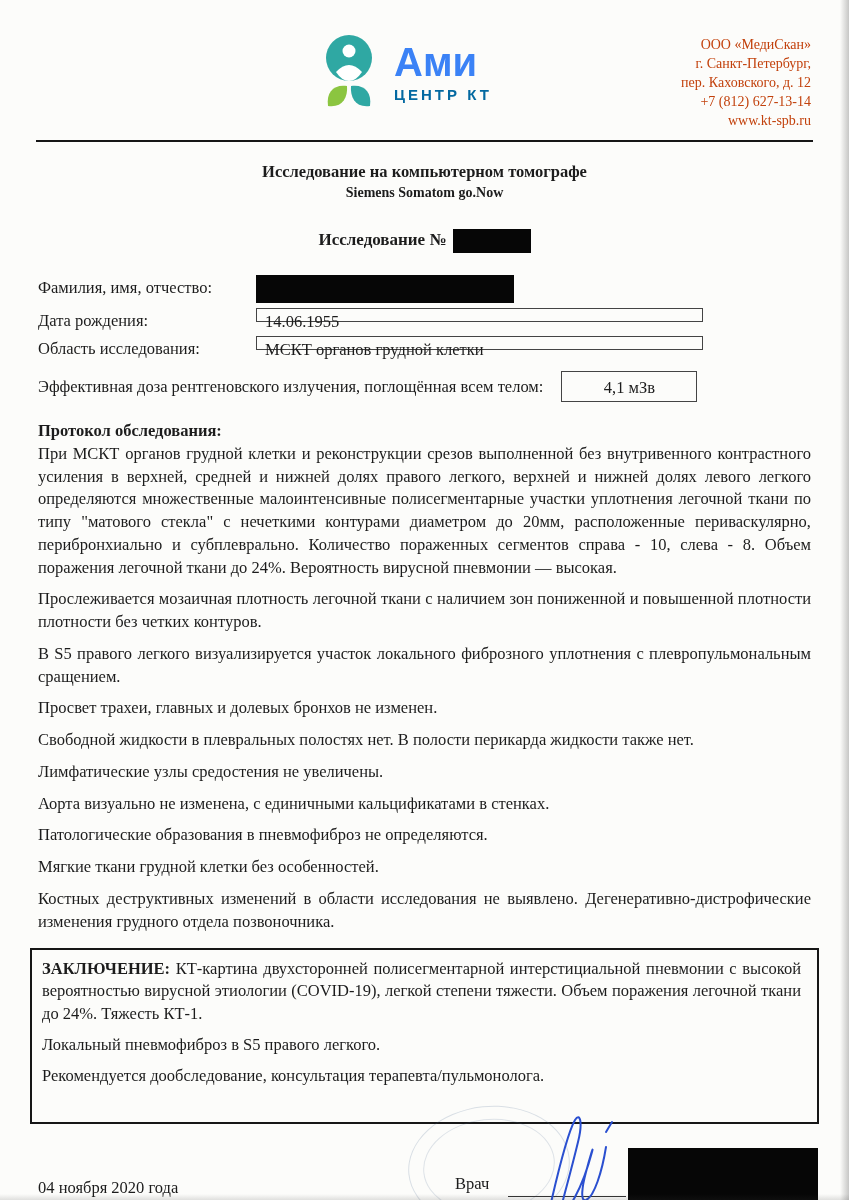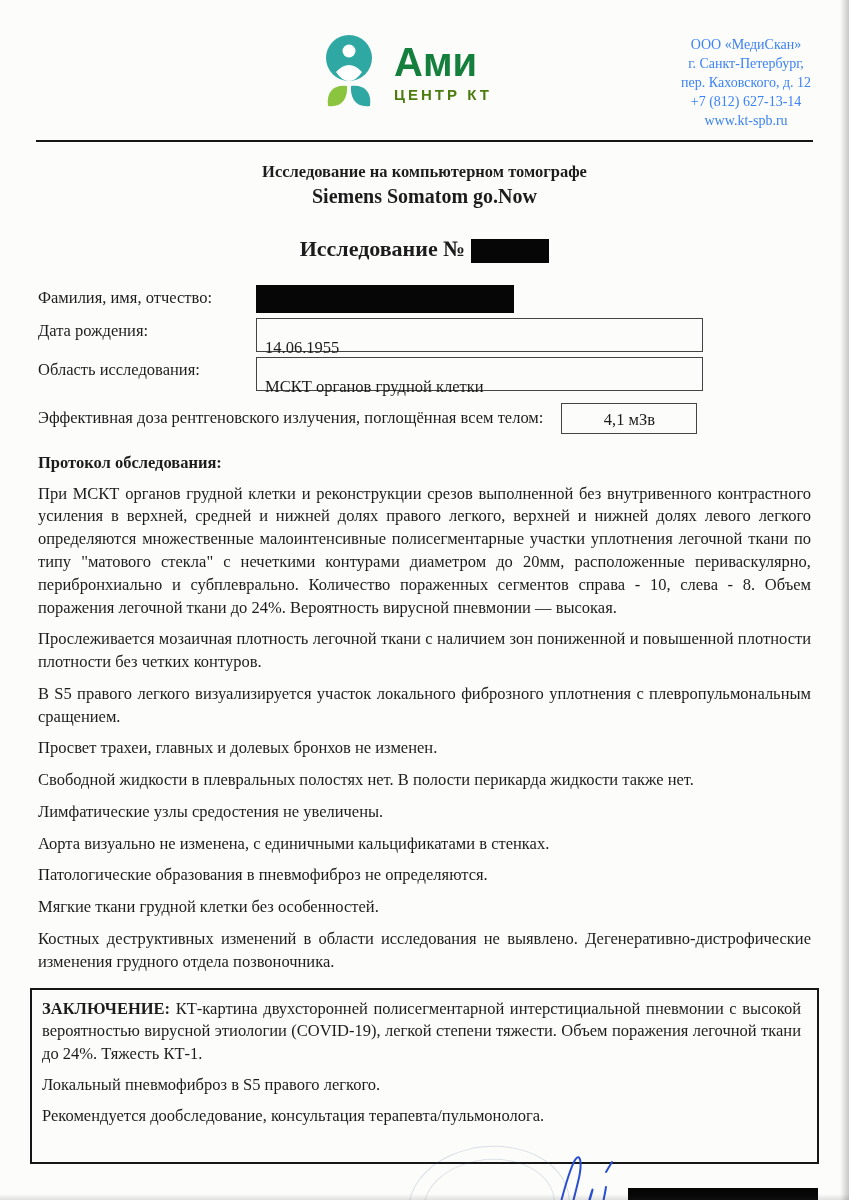--- a/index.html
+++ b/index.html
@@ -25,65 +25,65 @@
 
   
   .header{position:relative;height:140px;}
   .logo-wrap{
     position:absolute;left:318px;top:34px;
     display:flex;align-items:center;gap:14px;
   }
   .logo-mark{width:62px;height:76px;flex:0 0 auto;}
   .logo-text .brand{
     font-family:"Liberation Sans","DejaVu Sans",sans-serif;
-    font-size:40px;font-weight:bold;color:#15803d;line-height:1;
+    font-size:40px;font-weight:bold;color:#3b82f6;line-height:1;
   }
   .logo-text .brand-sub{
     font-family:"Liberation Sans","DejaVu Sans",sans-serif;
-    font-size:15px;font-weight:bold;color:#4d7c0f;
+    font-size:15px;font-weight:bold;color:#0369a1;
     letter-spacing:3px;margin-top:4px;
   }
   .contact{
     position:absolute;right:38px;top:36px;
-    text-align:center;color:#3b82f6;font-size:14px;line-height:1.35;
+    text-align:right;color:#c2410c;font-size:14px;line-height:1.35;
   }
   .divider{
     margin:0 36px;border-top:2.5px solid #161616;height:0;
   }
 
   
   .titles{text-align:center;margin-top:20px;}
   .titles .t1{font-weight:bold;font-size:16.5px;}
-  .titles .t2{font-weight:bold;font-size:20px;margin-top:3px;}
+  .titles .t2{font-weight:bold;font-size:14px;margin-top:3px;}
   .study-no{
-    text-align:center;margin-top:28px;font-weight:bold;font-size:22px;
+    text-align:center;margin-top:28px;font-weight:bold;font-size:17px;
   }
   .redact{background:#060606;display:inline-block;vertical-align:middle;}
   .redact.study{width:78px;height:24px;margin-left:6px;}
 
   
   .form{margin:22px 38px 0 38px;font-size:16.5px;}
   .form-row{display:flex;align-items:flex-start;margin-bottom:5px;}
   .form-label{width:218px;flex:0 0 auto;padding-top:3px;}
   .value-box{
     border:1px solid #444;height:14px;line-height:26px;
-    padding:16px 8px;box-sizing:border-box;
+    padding:0 8px;box-sizing:border-box;
   }
   .value-wide{width:447px;}
   .redact.name{width:258px;height:28px;}
   .dose-row{display:flex;align-items:center;margin-top:12px;}
   .dose-label{flex:0 0 auto;}
   .dose-box{
     border:1px solid #444;width:136px;height:31px;line-height:31px;
     text-align:center;margin-left:18px;box-sizing:border-box;
   }
 
   
   .protocol{margin:18px 38px 0 38px;font-size:16.5px;line-height:1.38;}
-  .protocol-heading{font-weight:bold;margin-bottom:8px;}
+  .protocol-heading{font-weight:bold;}
   .protocol p{margin:0 0 9px 0;text-align:justify;}
 
   
   .conclusion{
     margin:14px 30px 0 30px;
     border:2.5px solid #161616;
     padding:8px 16px 23px 10px;
     font-size:16.5px;line-height:1.38;
   }
   .conclusion p{margin:0 0 8px 0;text-align:justify;}

